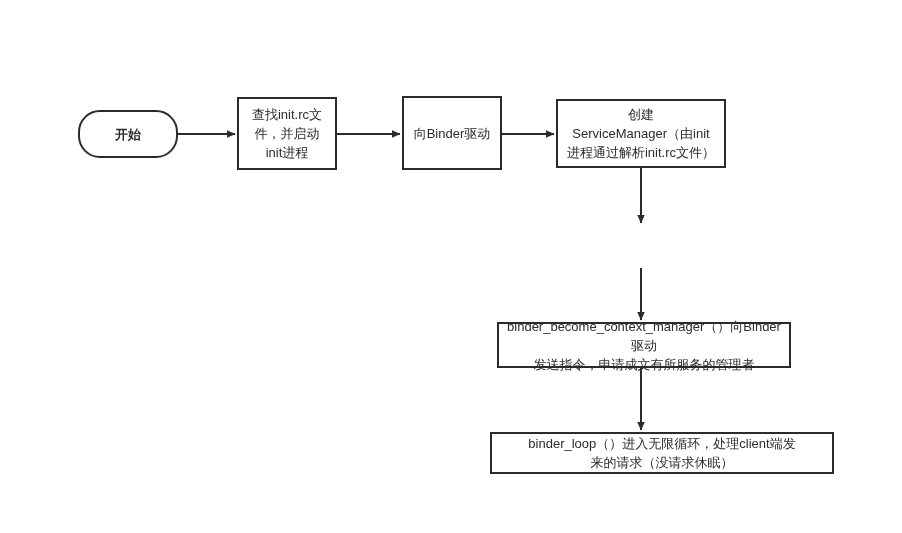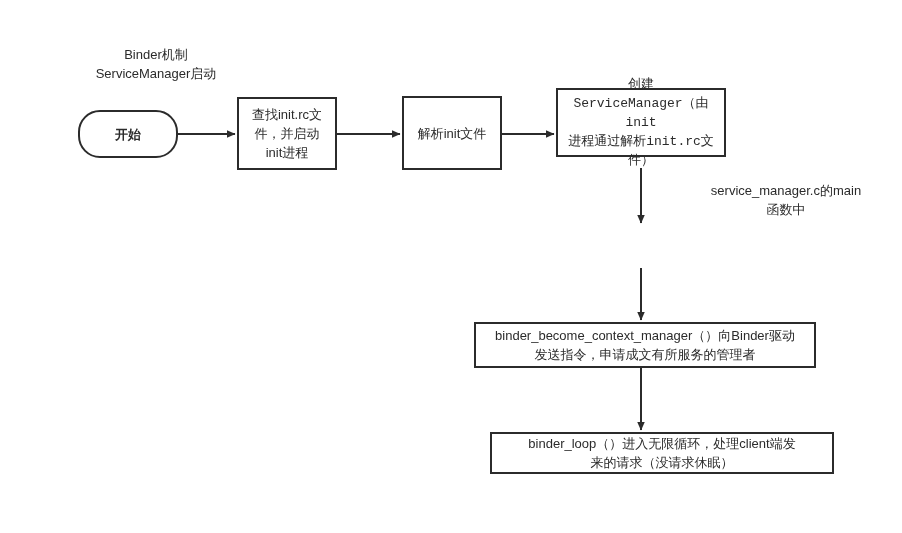--- a/index.html
+++ b/index.html
@@ -69,38 +69,34 @@
 
     <line x1="502" y1="134" x2="554" y2="134" stroke="#2b2b2b" stroke-width="2" marker-end="url(#arrowhead)"></line>
 
     <line x1="641" y1="168" x2="641" y2="223" stroke="#2b2b2b" stroke-width="2" marker-end="url(#arrowhead)"></line>
 
     <line x1="641" y1="268" x2="641" y2="320" stroke="#2b2b2b" stroke-width="2" marker-end="url(#arrowhead)"></line>
 
     <line x1="641" y1="368" x2="641" y2="430" stroke="#2b2b2b" stroke-width="2" marker-end="url(#arrowhead)"></line>
   </svg>
 
-  <div class="caption" style="left:56px; top:45px; width:200px;">Binder机制
-ServiceManager启动</div>
 
   <div class="node start" style="left:78px; top:110px; width:100px; height:48px;">开始</div>
 
   <div class="node" style="left:237px; top:97px; width:100px; height:73px;">查找init.rc文
 件，并启动
 init进程</div>
 
-  <div class="node" style="left:402px; top:96px; width:100px; height:74px;">解析init文件</div>
+  <div class="node" style="left:402px; top:96px; width:100px; height:74px;">向Binder驱动</div>
 
-  <div class="node" style="left:556px; top:88px; width:170px; height:69px;font-family:Liberation Mono, monospace;">创建
+  <div class="node" style="left:556px; top:99px; width:170px; height:69px;">创建
 ServiceManager（由init
 进程通过解析init.rc文件）</div>
 
-  <div class="caption" style="left:676px; top:181px; width:220px;">service_manager.c的main
-函数中</div>
 
 
-  <div class="node" style="left:474px; top:322px; width:342px; height:46px;">binder_become_context_manager（）向Binder驱动
+  <div class="node" style="left:497px; top:322px; width:294px; height:46px;">binder_become_context_manager（）向Binder驱动
 发送指令，申请成文有所服务的管理者</div>
 
   <div class="node" style="left:490px; top:432px; width:344px; height:42px;">binder_loop（）进入无限循环，处理client端发
 来的请求（没请求休眠）</div>
 
 </div>
 
 </body></html>

